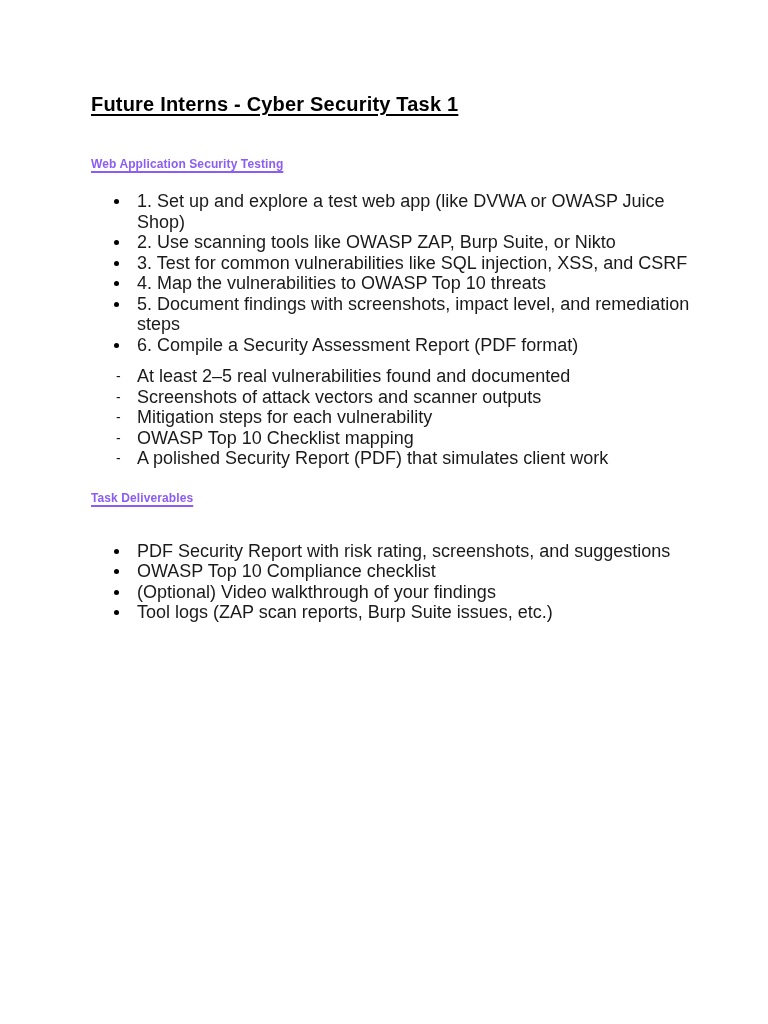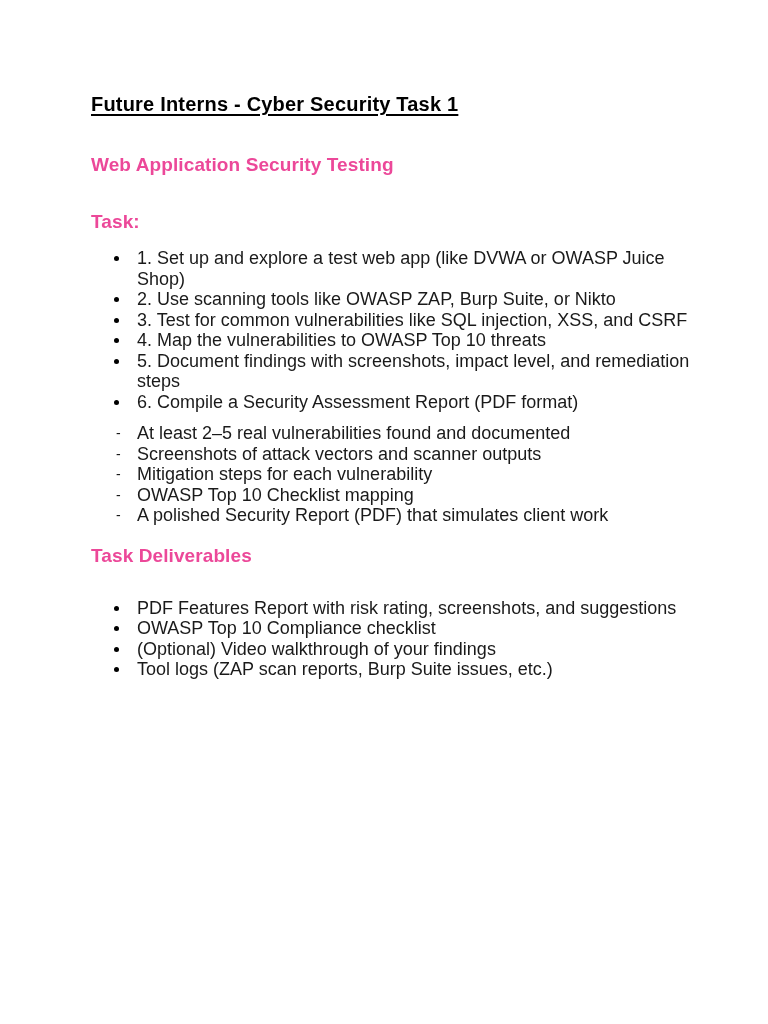--- a/index.html
+++ b/index.html
@@ -21,24 +21,25 @@
     font-size: 20px;
     line-height: 24px;
     font-weight: bold;
     color: #000000;
     text-decoration: underline;
     text-decoration-thickness: 2px;
     text-underline-offset: 3px;
     letter-spacing: 0.2px;
   }
   .doc-heading {
-    font-size: 19px;
+    font-size: 12px;
     line-height: 23px;
     font-weight: bold;
-    color: #ec4899;
+    color: #8b5cf6;
+    text-decoration: underline;
     text-decoration-thickness: 2px;
     text-underline-offset: 3px;
     letter-spacing: 0.1px;
   }
   .h-subtitle { margin-top: 37px; }
   .h-task { margin-top: 34px; }
   .h-features { margin-top: 28px; }
   .h-deliverables { margin-top: 18px; }
 
   .list { list-style: none; }
@@ -74,21 +75,20 @@
 </style>
 </head>
 <body>
 
 <div class="page">
 
   <h1 class="doc-title">Future Interns - Cyber Security Task 1</h1>
 
   <h2 class="doc-heading h-subtitle">Web Application Security Testing</h2>
 
-  <h2 class="doc-heading h-task">Task:</h2>
 
   <ul class="list bullet-list list-task">
     <li>1. Set up and explore a test web app (like DVWA or OWASP Juice Shop)</li>
     <li>2. Use scanning tools like OWASP ZAP, Burp Suite, or Nikto</li>
     <li>3. Test for common vulnerabilities like SQL injection, XSS, and CSRF</li>
     <li>4. Map the vulnerabilities to OWASP Top 10 threats</li>
     <li>5. Document findings with screenshots, impact level, and remediation steps</li>
     <li>6. Compile a Security Assessment Report (PDF format)</li>
   </ul>
 
@@ -97,19 +97,19 @@
     <li>At least 2–5 real vulnerabilities found and documented</li>
     <li>Screenshots of attack vectors and scanner outputs</li>
     <li>Mitigation steps for each vulnerability</li>
     <li>OWASP Top 10 Checklist mapping</li>
     <li>A polished Security Report (PDF) that simulates client work</li>
   </ul>
 
   <h2 class="doc-heading h-deliverables">Task Deliverables</h2>
 
   <ul class="list bullet-list list-deliverables">
-    <li>PDF Features Report with risk rating, screenshots, and suggestions</li>
+    <li>PDF Security Report with risk rating, screenshots, and suggestions</li>
     <li>OWASP Top 10 Compliance checklist</li>
     <li>(Optional) Video walkthrough of your findings</li>
     <li>Tool logs (ZAP scan reports, Burp Suite issues, etc.)</li>
   </ul>
 
 </div>
 
 </body></html>

